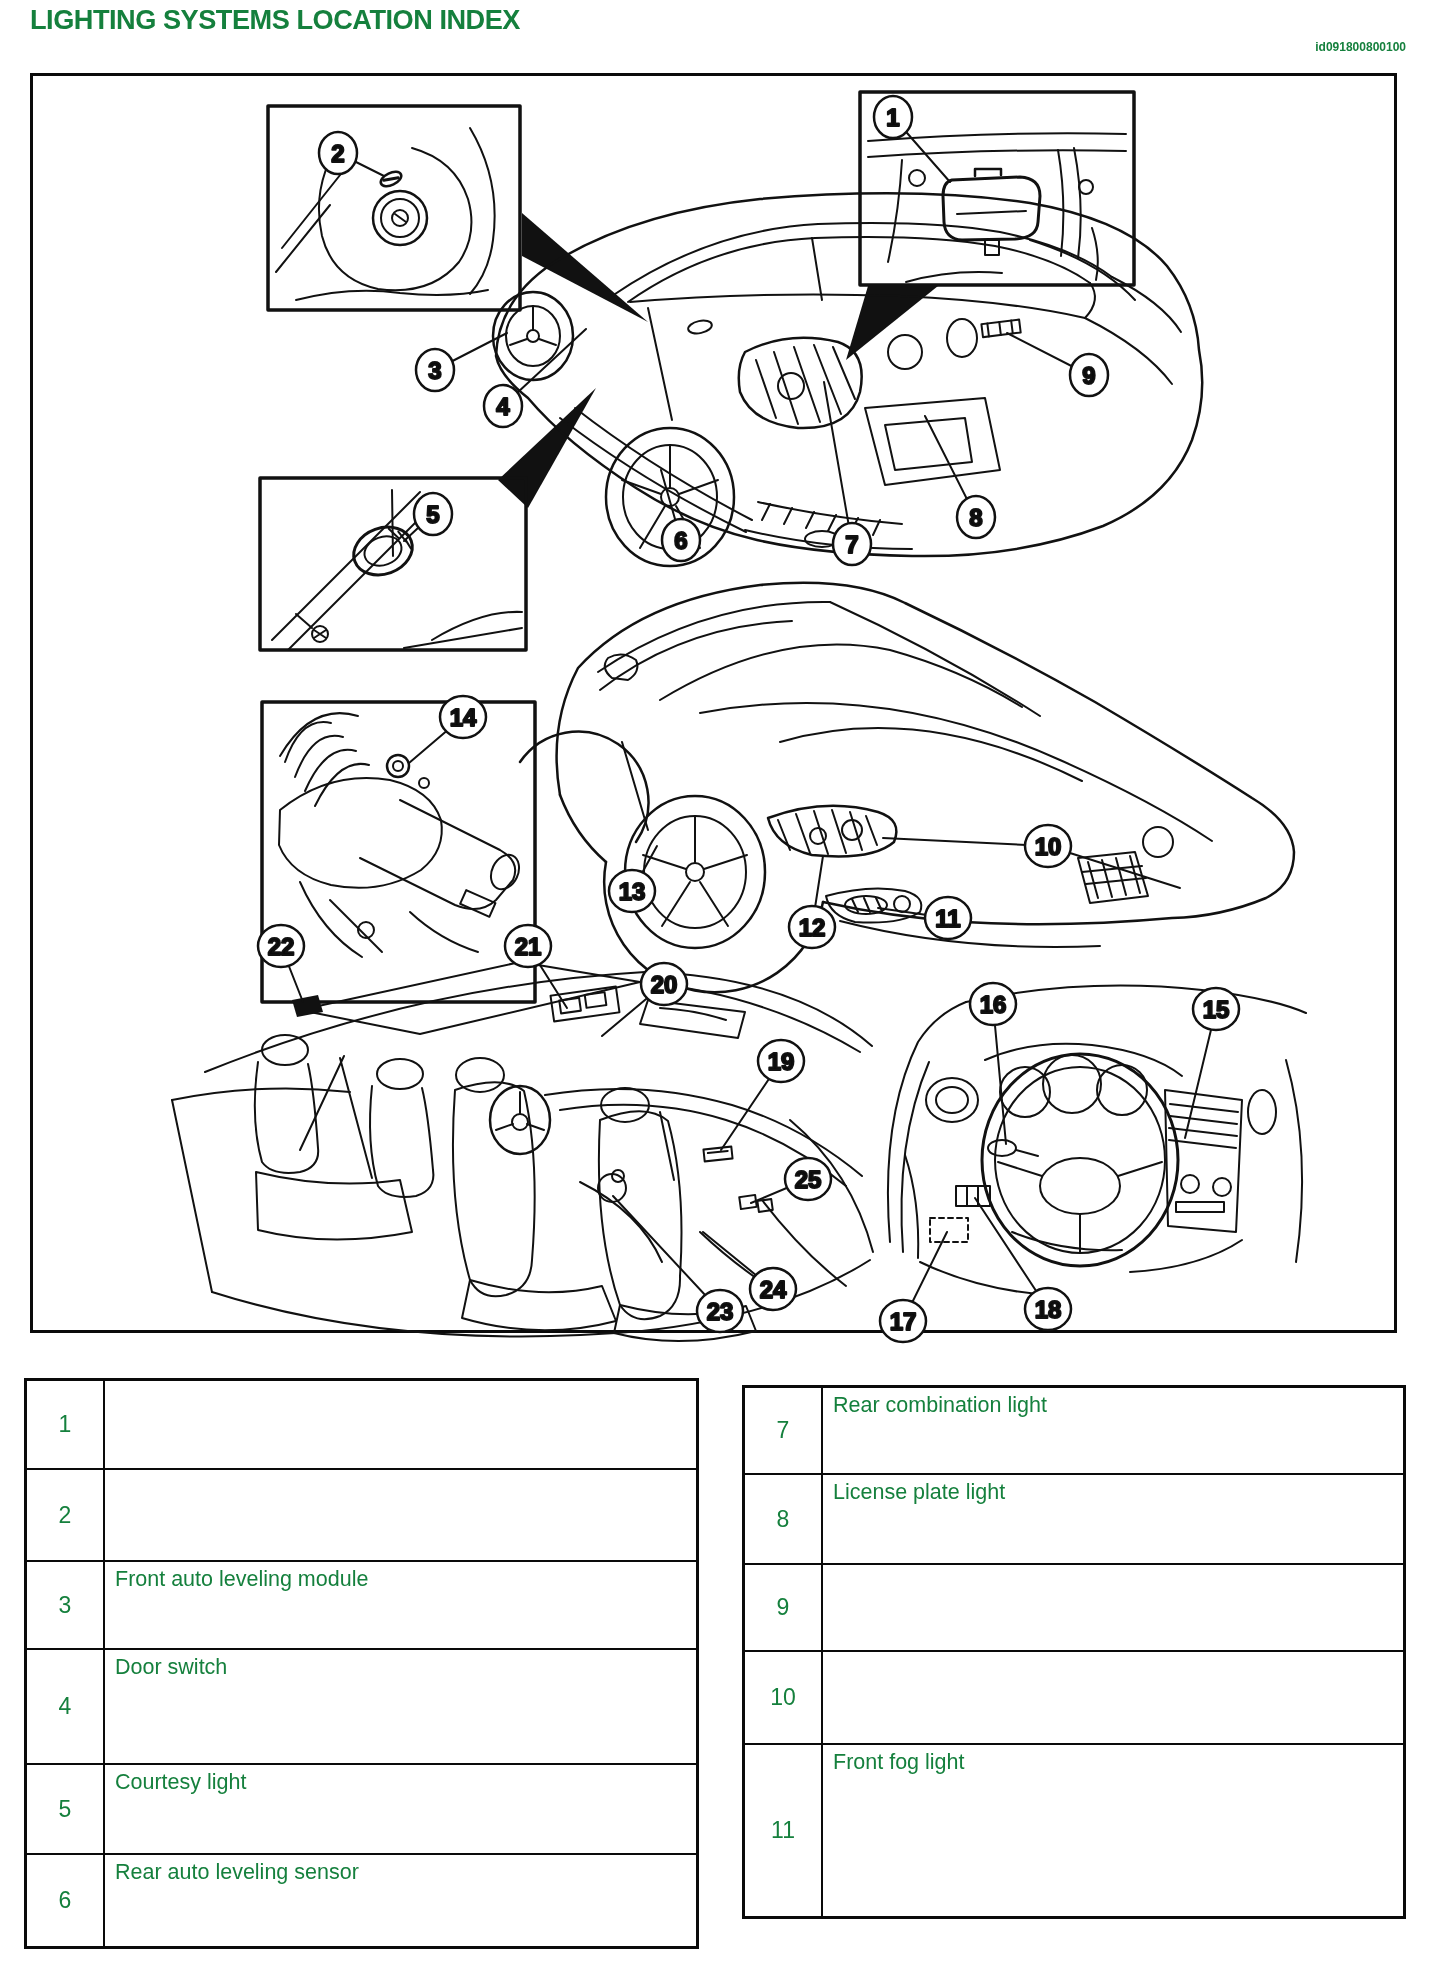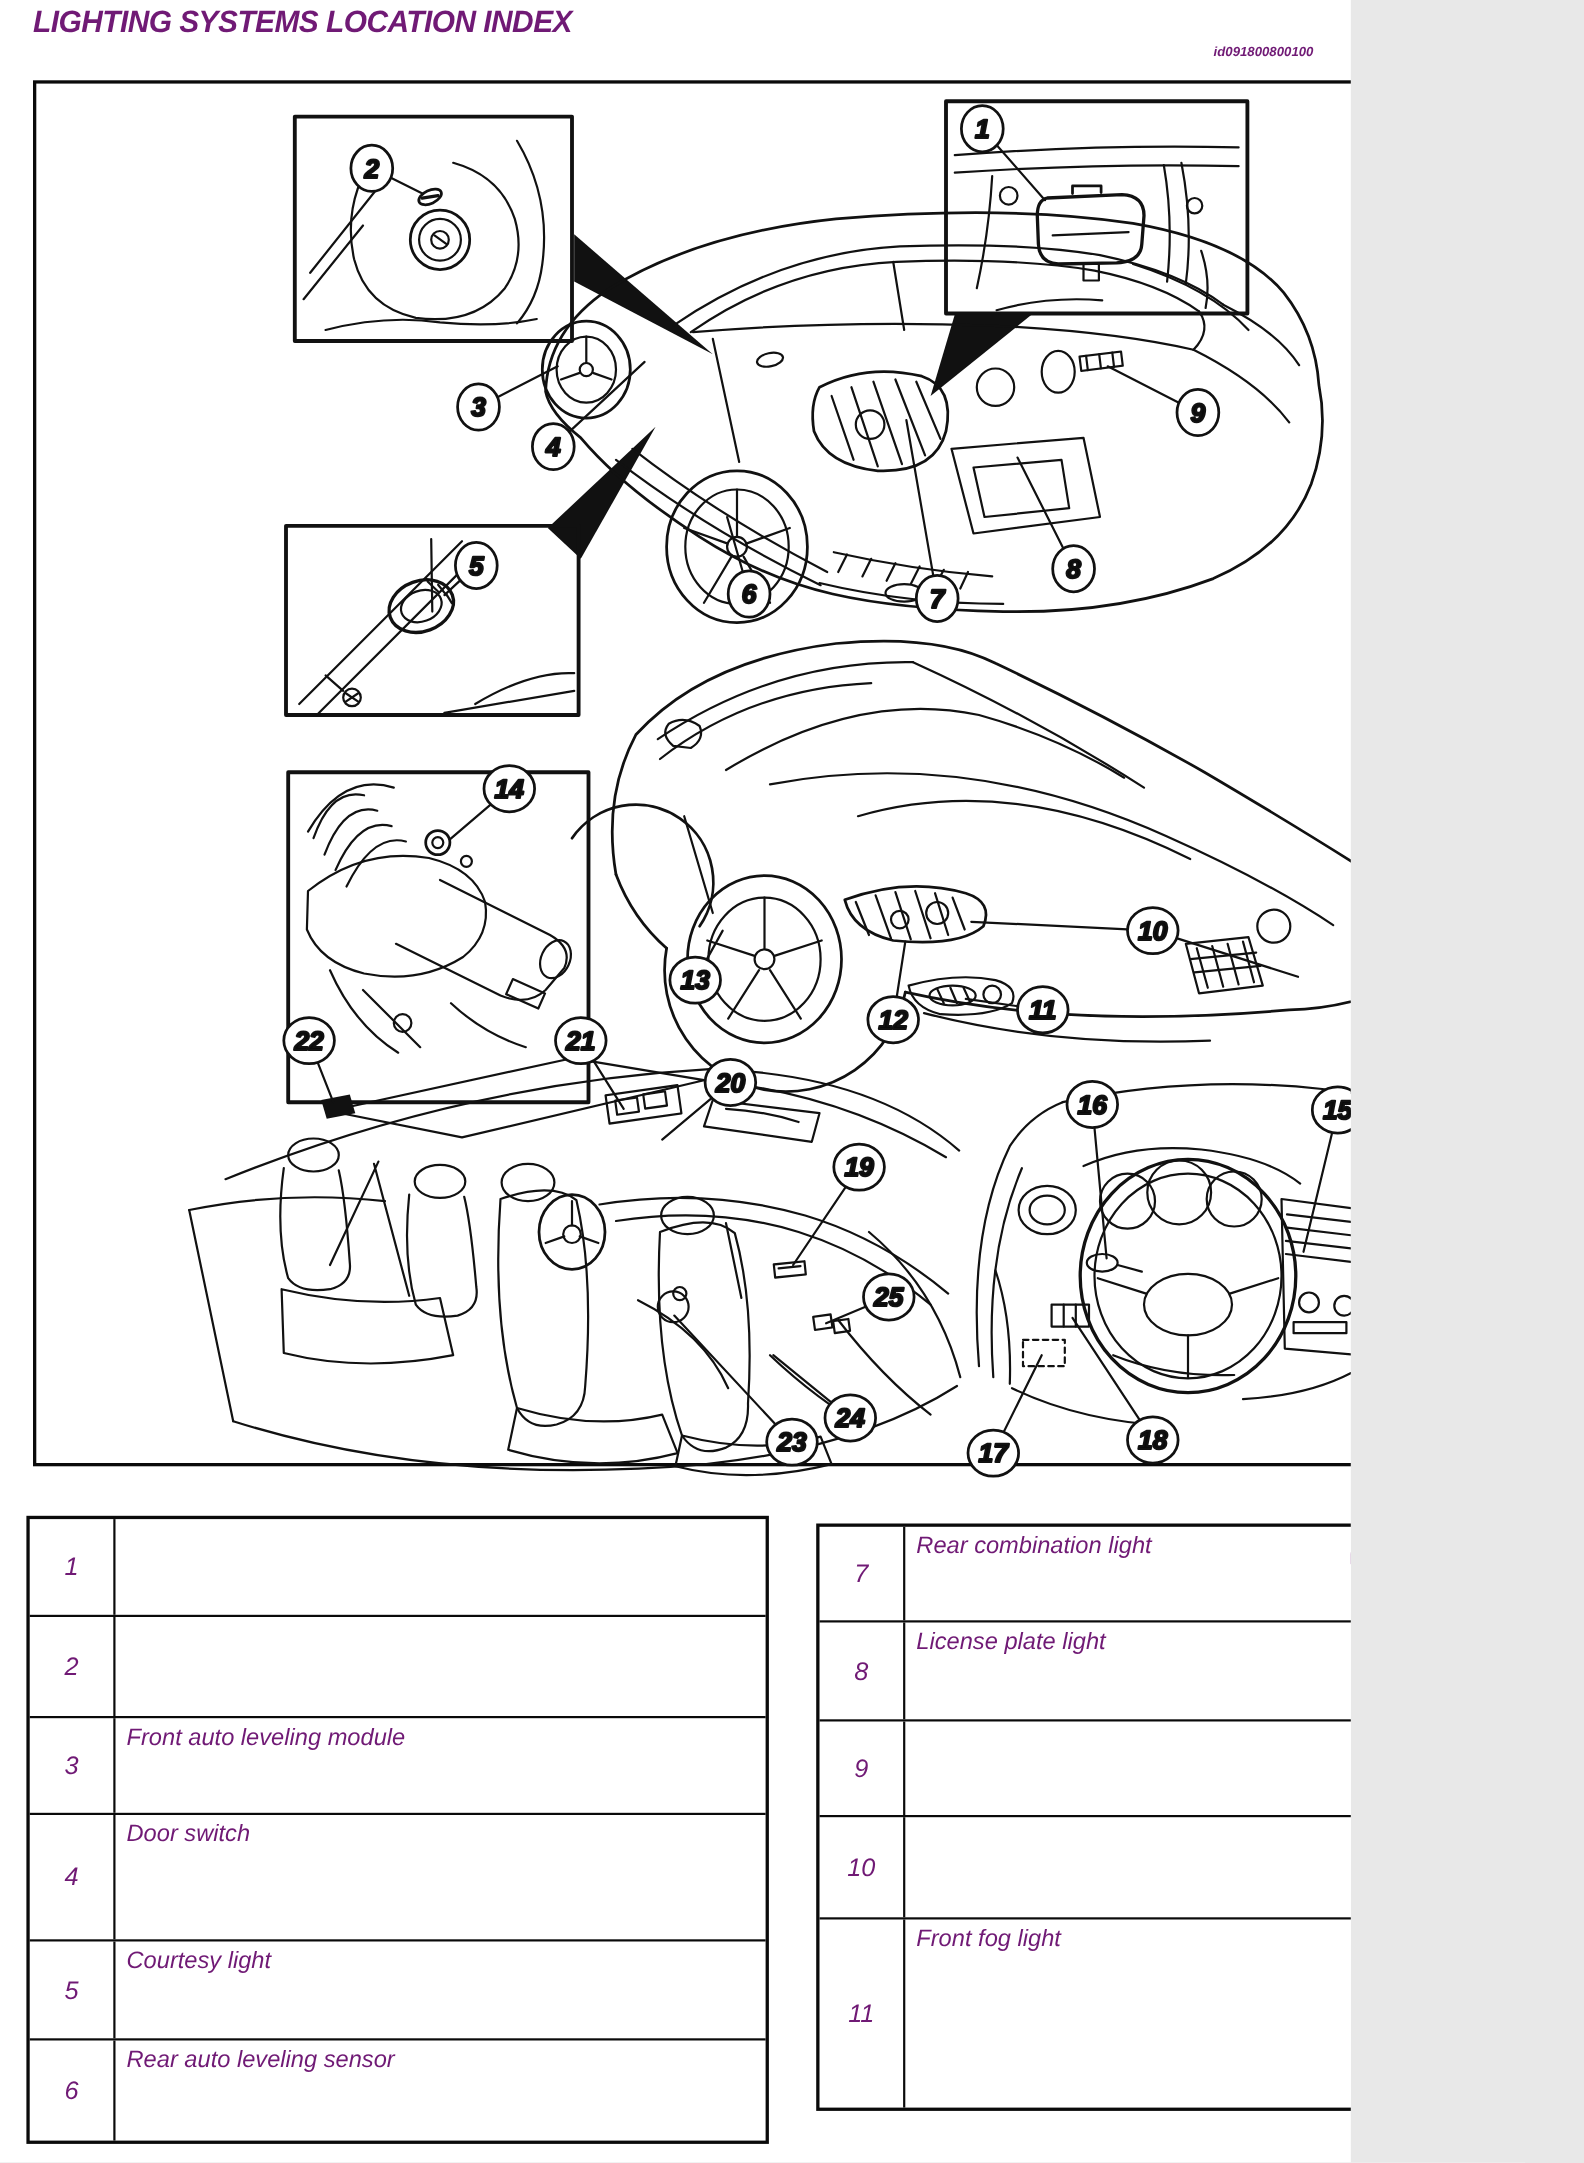--- a/index.html
+++ b/index.html
@@ -1,17 +1,17 @@
 <!DOCTYPE html>
 <html><head>
 <meta charset="utf-8">
 <style>
   html,body{margin:0;padding:0;background:#e8e8e8;}
-  #page{position:relative;width:1228px;height:1966px;background:#ffffff;overflow:hidden;
-        font-family:"Liberation Sans","DejaVu Sans",sans-serif;color:#701a75;font-style:italic;}
+  #page{position:relative;width:1440px;height:1966px;background:#ffffff;overflow:hidden;
+        font-family:"Liberation Sans","DejaVu Sans",sans-serif;color:#15803d;}
   #title{position:absolute;left:30px;top:4px;font-size:28px;font-weight:bold;letter-spacing:-0.5px;transform:scaleX(.97);transform-origin:left;}
   #docid{position:absolute;right:34px;top:40px;font-size:12px;font-weight:bold;}
   #figbox{position:absolute;left:30px;top:73px;width:1367px;height:1260px;border:3px solid #0a0a0a;box-sizing:border-box;}
   #figsvg{position:absolute;left:0;top:0;}
   #figcode{position:absolute;left:1130px;top:1408px;width:268px;text-align:center;font-size:17px;font-weight:bold;}
   .tbl{position:absolute;border:3px solid #0a0a0a;box-sizing:content-box;background:#fff;}
   .trow{display:flex;border-top:2px solid #0a0a0a;box-sizing:border-box;}
   .trow:first-child{border-top:none;}
   .tnum{width:78px;flex:0 0 78px;border-right:2px solid #0a0a0a;display:flex;align-items:center;justify-content:center;
         font-size:23px;box-sizing:border-box;}

